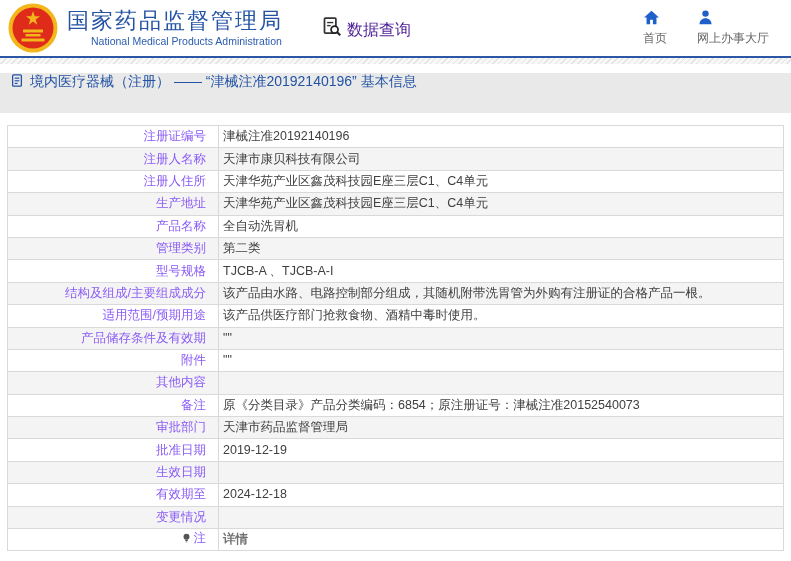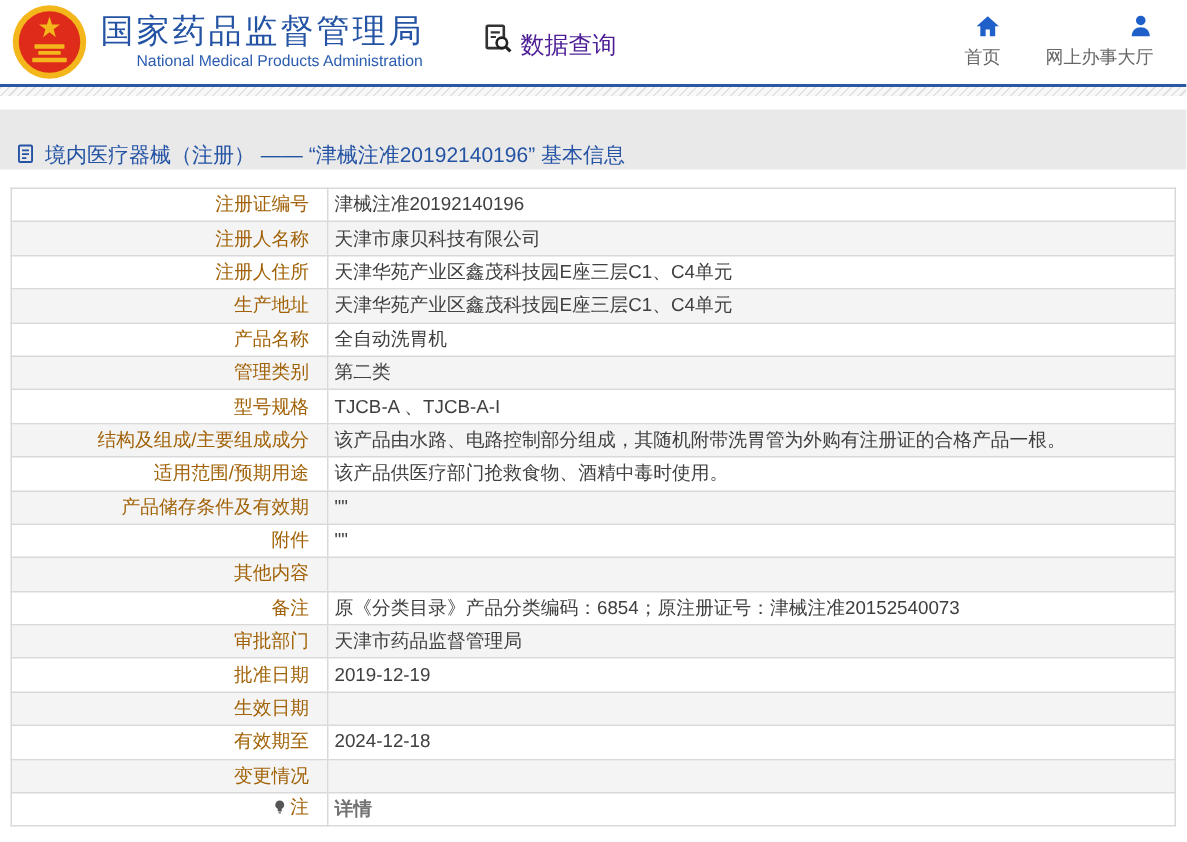--- a/index.html
+++ b/index.html
@@ -39,37 +39,37 @@
     margin-left: 38px;
     font-size: 16px;
     color: #4c1d95;
     cursor: pointer;
   }
   .spacer { flex: 1; }
   .top-nav { display: flex; gap: 30px; margin-right: 8px; }
   .top-nav-item {
     display: flex;
     flex-direction: column;
-    align-items: flex-end;
+    align-items: flex-start;
     font-size: 12px;
     color: #666;
     cursor: pointer;
   }
   .top-nav-item .nav-icon { height: 17px; margin-bottom: 4px; }
 
   
   .hatch-band {
     height: 6px;
     background: repeating-linear-gradient(135deg, #e2e2e2 0 1px, #f8f8f8 1px 4px);
   }
 
   
   .breadcrumb {
     display: flex;
-    align-items: flex-end;
+    align-items: flex-start;
     gap: 6px;
     height: 40px;
     margin-top: 9px;
     padding: 0 10px;
     background: #e9e9e9;
     color: #2453a4;
     font-size: 14px;
   }
 
   
@@ -85,21 +85,21 @@
     height: 22.4px;
     line-height: 1.2;
     vertical-align: middle;
     overflow: hidden;
     white-space: nowrap;
   }
   td.label {
     width: 211px;
     text-align: right;
     padding-right: 12px;
-    color: #a16207;
+    color: #8b5cf6;
   }
   td.value { padding-left: 4px; color: #404040; }
   tr:nth-child(even) { background: #f4f4f4; }
   td.value a {
     color: #737373;
     text-decoration: none;
     cursor: pointer;
     font-weight: bold;
   }
   .bulb {

